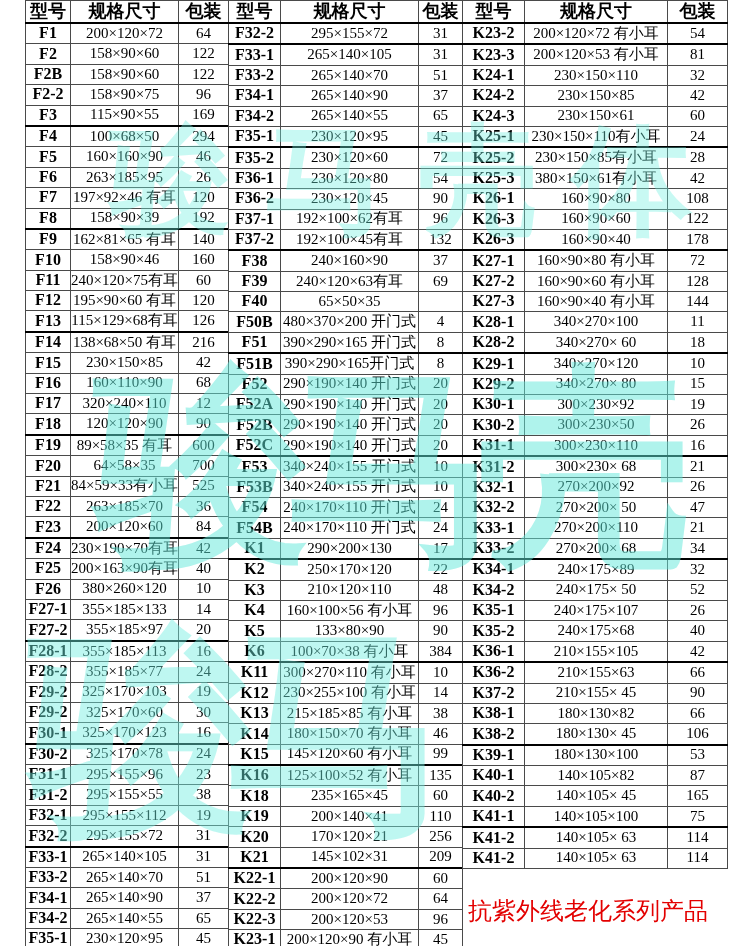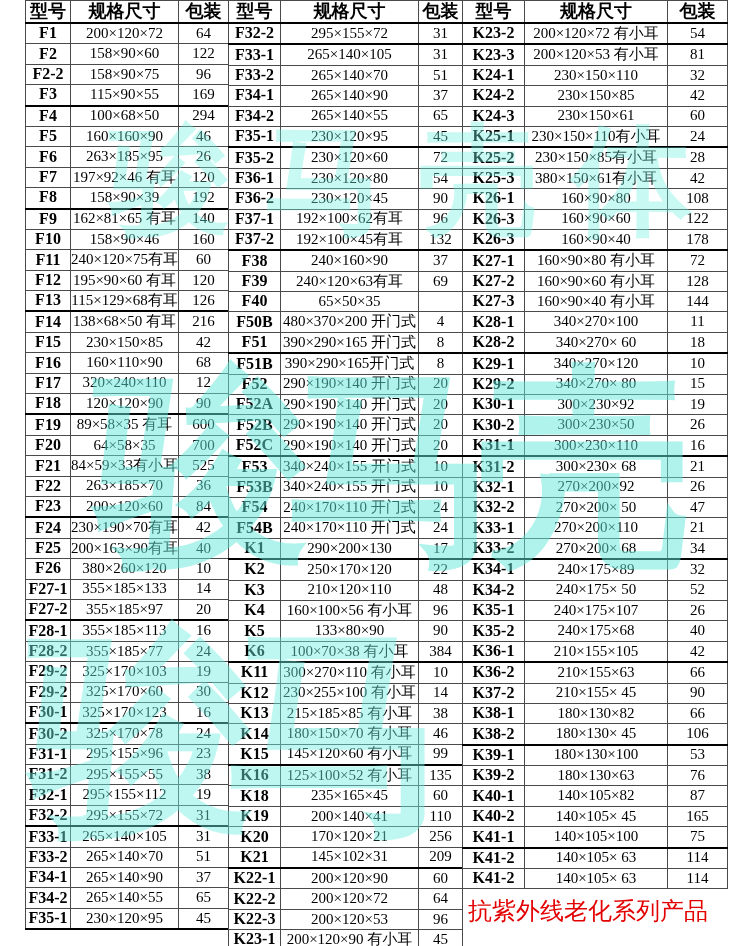--- a/index.html
+++ b/index.html
@@ -68,20 +68,25 @@
           <td class="model">F1</td>
           <td class="spec">200×120×72</td>
           <td class="pack">64</td>
         </tr>
         <tr>
           <td class="model">F2</td>
           <td class="spec">158×90×60</td>
           <td class="pack">122</td>
         </tr>
         <tr>
+          <td class="model">F2B</td>
+          <td class="spec">158×90×60</td>
+          <td class="pack">122</td>
+        </tr>
+        <tr>
           <td class="model">F2-2</td>
           <td class="spec">158×90×75</td>
           <td class="pack">96</td>
         </tr>
         <tr class="thick">
           <td class="model">F3</td>
           <td class="spec">115×90×55</td>
           <td class="pack">169</td>
         </tr>
         <tr>
@@ -715,25 +720,20 @@
         </tr>
         <tr class="thick">
           <td class="model">K38-2</td>
           <td class="spec">180×130× 45</td>
           <td class="pack">106</td>
         </tr>
         <tr>
           <td class="model">K39-1</td>
           <td class="spec">180×130×100</td>
           <td class="pack">53</td>
-        </tr>
-        <tr>
-          <td class="model">K39-2</td>
-          <td class="spec">180×130×63</td>
-          <td class="pack">76</td>
         </tr>
         <tr>
           <td class="model">K40-1</td>
           <td class="spec">140×105×82</td>
           <td class="pack">87</td>
         </tr>
         <tr>
           <td class="model">K40-2</td>
           <td class="spec">140×105× 45</td>
           <td class="pack">165</td>

